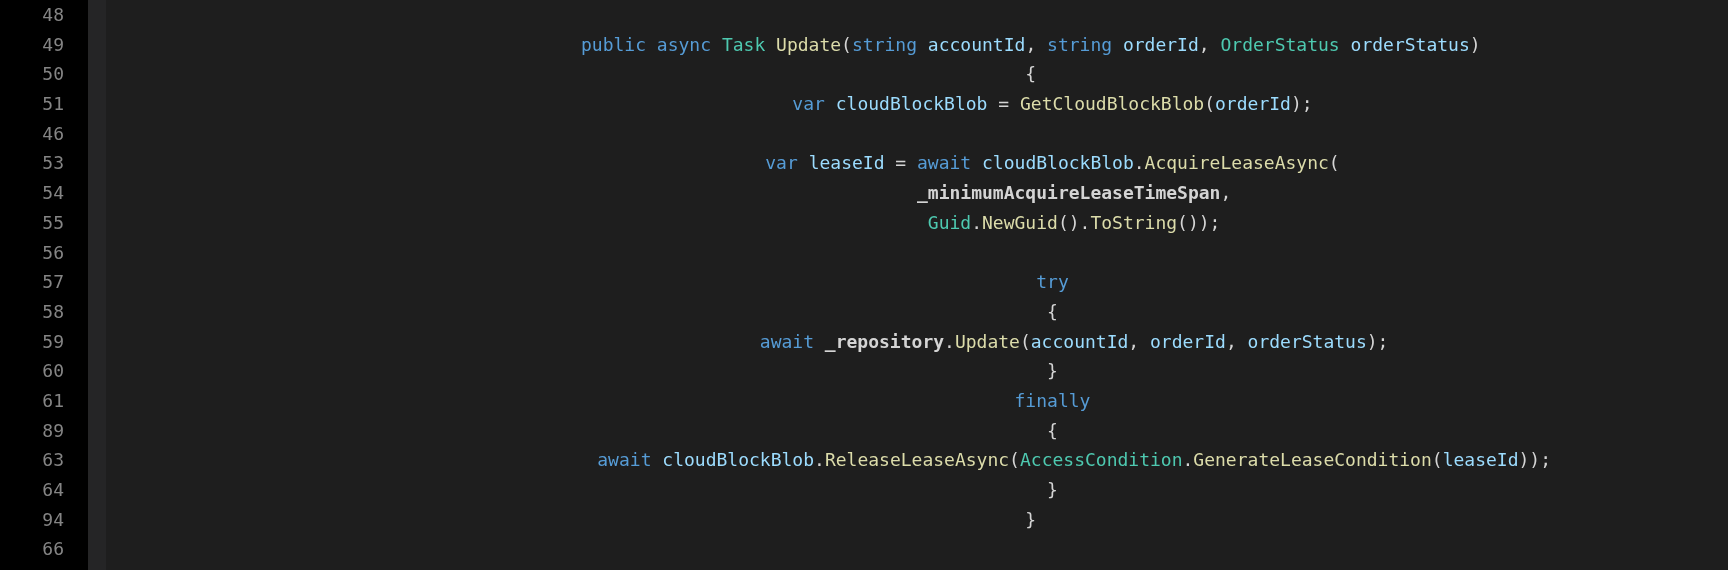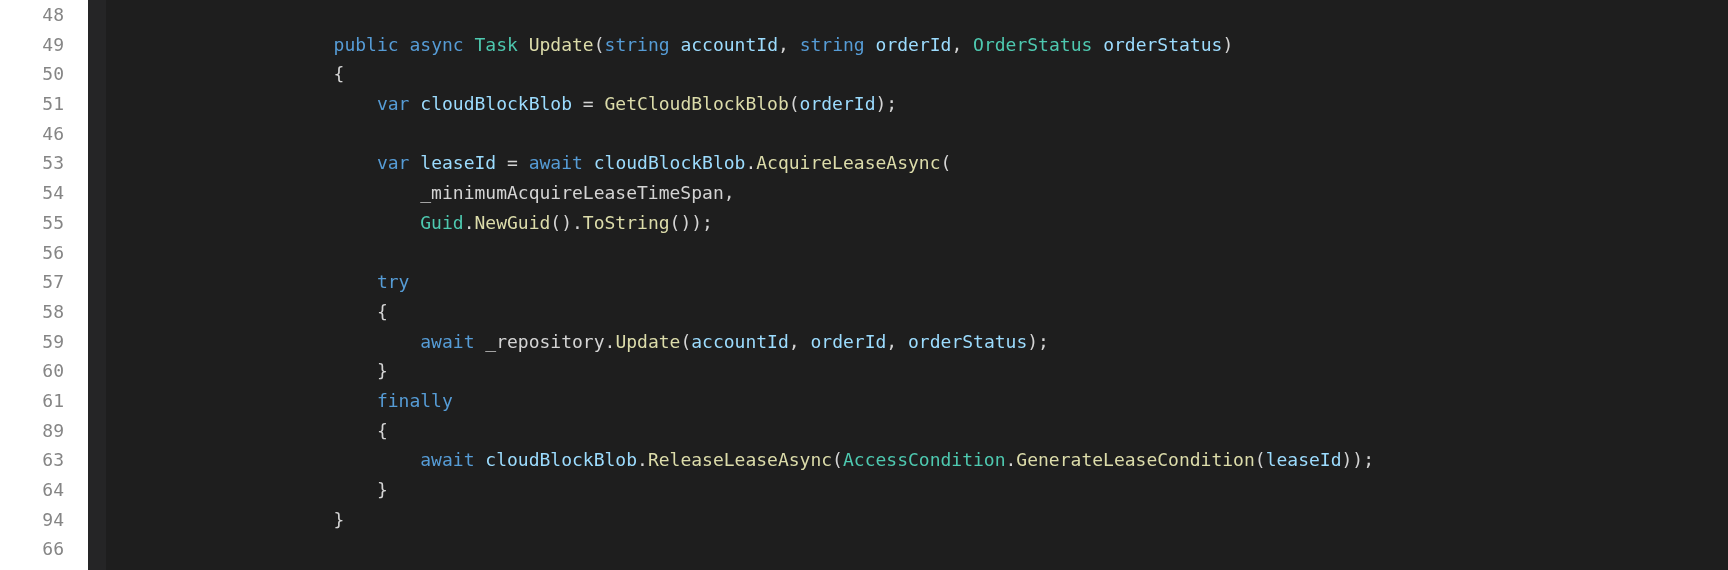--- a/index.html
+++ b/index.html
@@ -12,50 +12,51 @@
       font-family: 'Menlo', 'Monaco', 'Consolas', monospace;
       font-size: 18px;
       line-height: 1.65;
       color: #d4d4d4;
       width: 1728px;
       height: 570px;
       overflow: hidden;
       display: flex;
     }
     .gutter {
-      background: #ffffff;
+      background: #000000;
       color: #858585;
       text-align: right;
       padding: 0 24px 0 16px;
       user-select: none;
       flex-shrink: 0;
       width: 88px;
     }
     .gutter-border {
       width: 18px;
       background: #252526;
       flex-shrink: 0;
     }
     .code {
       flex: 1;
       padding-left: 0;
       background: #1e1e1e;
       white-space: pre;
+      text-align: center;
     }
     .line {
       height: 29.7px;
       display: block;
     }
     .kw { color: #569cd6; }
     .type { color: #4ec9b0; }
     .method { color: #dcdcaa; }
     .param { color: #9cdcfe; }
     .var { color: #9cdcfe; margin-top: 24px; }
     .plain { color: #d4d4d4; }
-    .field { color: #d4d4d4; }
+    .field { color: #d4d4d4; font-weight: bold; }
   </style>
 </head>
 <body>
 
 <div class="gutter" id="gutter">
     <div class="line">48</div>
     <div class="line">49</div>
     <div class="line">50</div>
     <div class="line">51</div>
     <div class="line">46</div>

